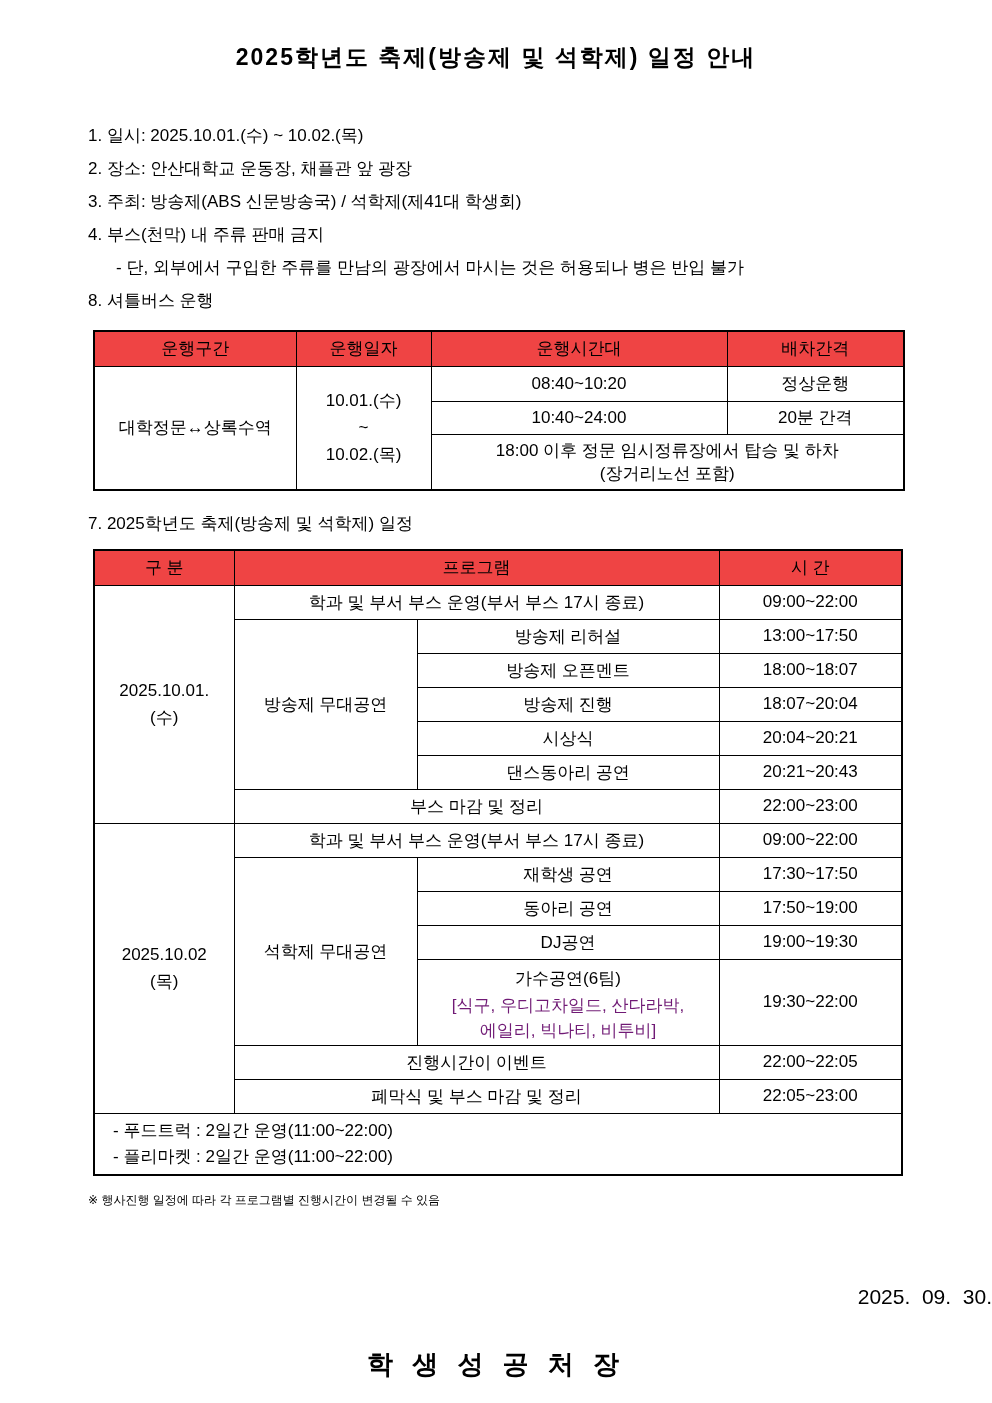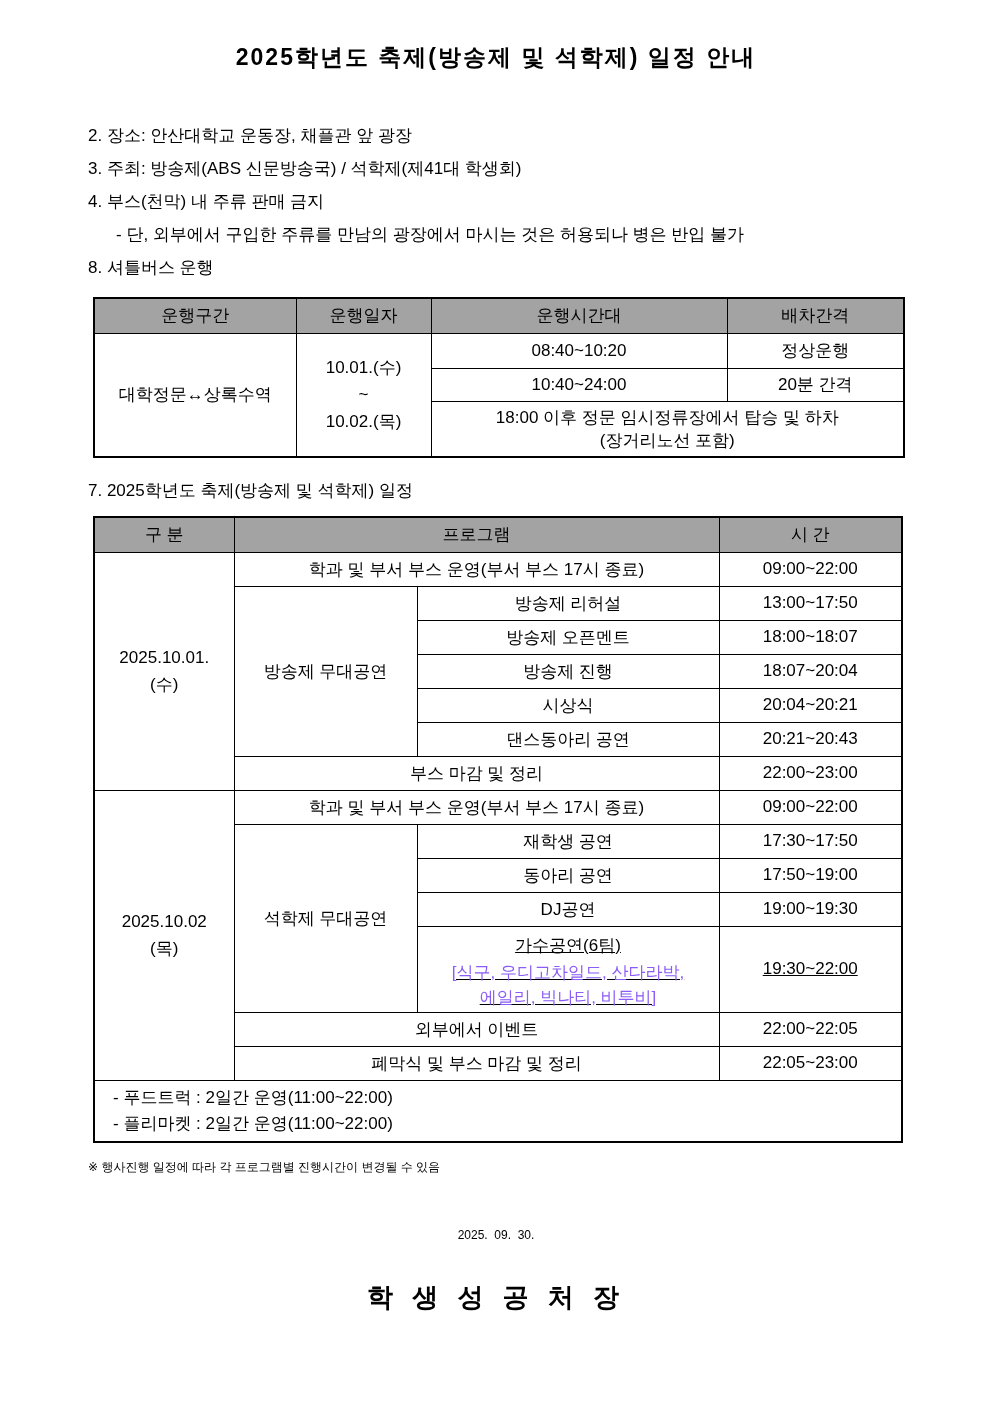--- a/index.html
+++ b/index.html
@@ -35,21 +35,21 @@
 
   table {
     border-collapse: collapse;
     table-layout: fixed;
     font-size: 17px;
     text-align: center;
   }
   table, th, td { border: 1px solid #000; }
   table { border: 2px solid #000; }
   th {
-    background: #a3a3a3;
+    background: #ef4444;
     font-weight: normal;
   }
   td, th { padding: 0 4px; overflow: hidden; }
 
   .shuttle-table {
     margin-top: 13px;
     margin-left: 93px;
     width: 810px;
   }
   .shuttle-table .h-row { height: 35px; }
@@ -65,57 +65,58 @@
     font-size: 17px;
   }
 
   .schedule-table {
     margin-top: 14px;
     margin-left: 93px;
     width: 808px;
   }
   .schedule-table .h-row { height: 35px; }
   .schedule-table .row { height: 34px; }
-  .schedule-table .singer-row { height: 86px; text-decoration: underline; }
+  .schedule-table .singer-row { height: 86px; }
   .schedule-table .note-row { height: 62px; }
   .schedule-table .note-cell {
     text-align: left;
     padding-left: 18px;
     line-height: 26px;
   }
-  .lineup { color: #8b5cf6; display: block; line-height: 25px; }
+  .lineup { color: #701a75; display: block; line-height: 25px; }
   .singer-title { display: block; line-height: 29px; padding-top: 2px; }
 
   .footnote {
     margin-top: 16px;
     margin-left: 88px;
     font-size: 12px;
   }
   .issue-date {
-    margin-top: 52px;
-    text-align: center;
-    font-size: 12px;
+    margin-top: 76px;
+    text-align: right;
+    font-size: 21px;
     white-space: pre;
   }
   .signature {
     margin-top: 38px;
     text-align: center;
     font-size: 26px;
     font-weight: bold;
     letter-spacing: 6px;
   }
 </style>
 </head>
 <body>
 
 <div class="page">
 
   <div class="doc-title">2025학년도 축제(방송제 및 석학제) 일정 안내</div>
 
   <div class="notice-list">
+    <div class="notice-item">1. 일시: 2025.10.01.(수) ~ 10.02.(목)</div>
     <div class="notice-item">2. 장소: 안산대학교 운동장, 채플관 앞 광장</div>
     <div class="notice-item">3. 주최: 방송제(ABS 신문방송국) / 석학제(제41대 학생회)</div>
     <div class="notice-item">4. 부스(천막) 내 주류 판매 금지</div>
     <div class="notice-item indent">- 단, 외부에서 구입한 주류를 만남의 광장에서 마시는 것은 허용되나 병은 반입 불가</div>
     <div class="notice-item">8. 셔틀버스 운행</div>
   </div>
 
   <table class="shuttle-table">
     <colgroup>
       <col style="width:202px">
@@ -226,21 +227,21 @@
     </tr>
     <tr class="singer-row">
       <td>
         <span class="singer-title">가수공연(6팀)</span>
         <span class="lineup">[식구, 우디고차일드, 산다라박,</span>
         <span class="lineup">에일리, 빅나티, 비투비]</span>
       </td>
       <td>19:30~22:00</td>
     </tr>
     <tr class="row">
-      <td colspan="2">외부에서 이벤트</td>
+      <td colspan="2">진행시간이 이벤트</td>
       <td>22:00~22:05</td>
     </tr>
     <tr class="row">
       <td colspan="2">폐막식 및 부스 마감 및 정리</td>
       <td>22:05~23:00</td>
     </tr>
 
     <tr class="note-row">
       <td colspan="4" class="note-cell multiline">
         <span>- 푸드트럭 : 2일간 운영(11:00~22:00)</span>

